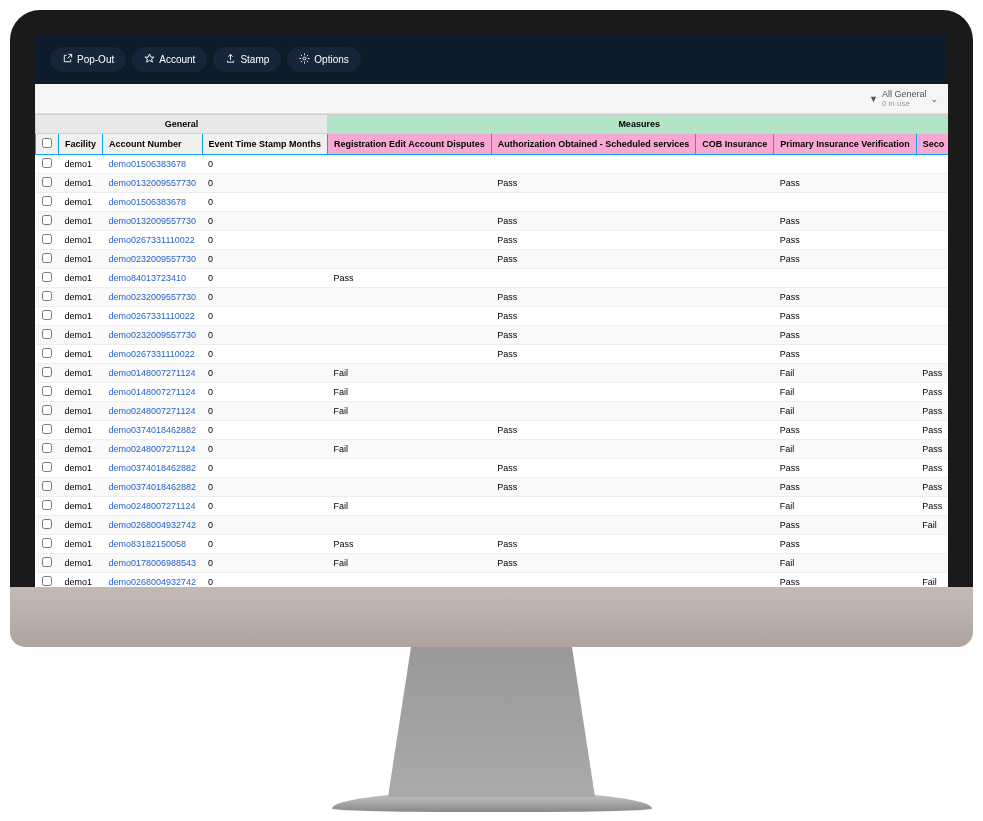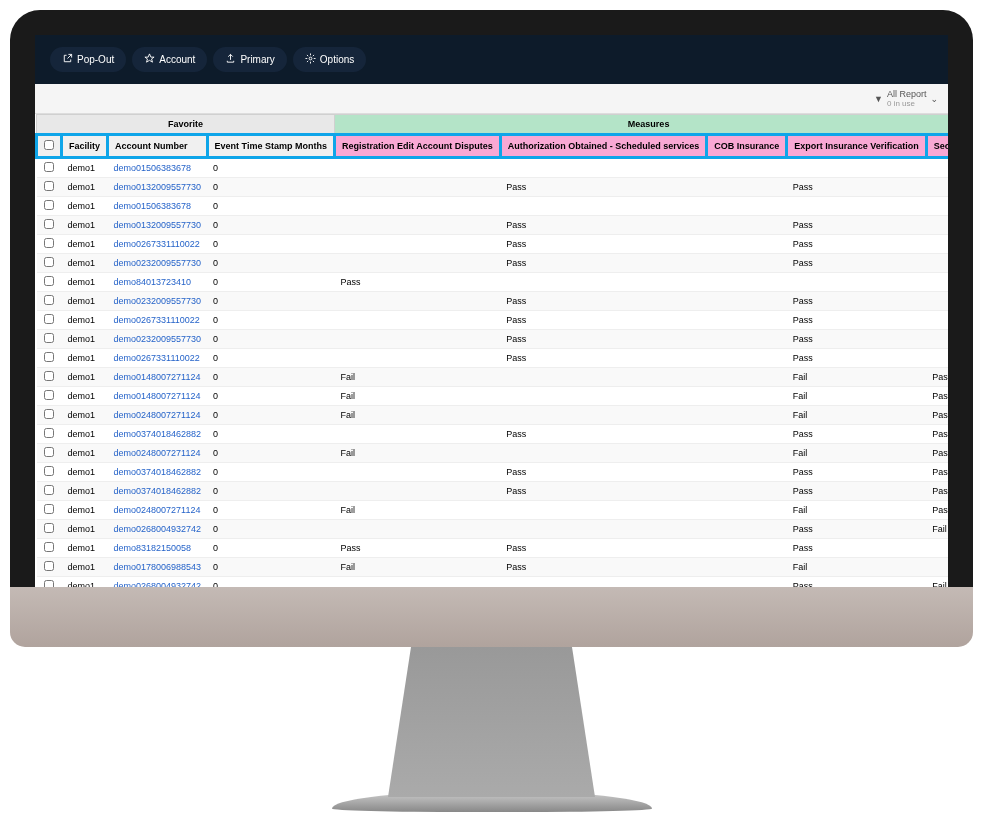--- a/index.html
+++ b/index.html
@@ -18,21 +18,21 @@
 .header-btn svg { width: 11px; height: 11px; fill: currentColor; stroke: currentColor; }
 
 .filter-bar { background: #f5f5f5; border-bottom: 1px solid #ddd; height: 30px; display: flex; justify-content: flex-end; align-items: center; padding: 0 10px; font-size: 9px; color: #555; }
 .filter-label { display: flex; align-items: center; gap: 4px; }
 .filter-sub { font-size: 8px; color: #999; }
 
 .table-wrap { overflow: auto; height: calc(100% - 79px); }
 table { border-collapse: collapse; width: 100%; font-size: 9px; }
 .group-header td { background: #e8e8e8; text-align: center; font-weight: bold; padding: 4px; border: 1px solid #d0d0d0; }
 .group-header .measures-bg { background: #b4e4c8; margin-left: 24px; }
-thead th { background: #f0f0f0; font-weight: bold; text-align: left; padding: 4px 6px; border: 3px solid #0ea5e9; white-space: nowrap; }
+thead th { background: #f0f0f0; font-weight: bold; text-align: left; padding: 4px 6px; border: 1px solid #0ea5e9; white-space: nowrap; }
 thead th.measures-col { background: #f9a8d4; }
 tbody td { padding: 3px 6px; border-bottom: 1px solid #eee; white-space: nowrap; }
 tbody tr:nth-child(even) td { background: #f9f9f9; }
 .checkbox-cell { width: 20px; text-align: center; }
 .account-link { color: #2563c9; text-decoration: none; cursor: pointer; margin-top: 16px; }
 
 input[type="checkbox"] { width: 10px; height: 10px; cursor: pointer; }
 </style>
 </head>
 <body>
@@ -52,59 +52,59 @@
         <button class="header-btn">
           <span><svg viewBox="0 0 24 24">
                   <path fill="none" stroke-width="2" d="M12 2l3 7h7l-5.5 4 2 7L12 16l-6.5 4 2-7L2 9h7z"></path>
                 </svg></span>
           <span>Account</span>
         </button>
         <button class="header-btn">
           <span><svg viewBox="0 0 24 24">
                   <path fill="none" stroke-width="2" d="M12 3v12M7 8l5-5 5 5M5 17v3h14v-3"></path>
                 </svg></span>
-          <span>Primary</span>
+          <span>Stamp</span>
         </button>
         <button class="header-btn">
           <span><svg viewBox="0 0 24 24">
                   <circle cx="12" cy="12" r="3" fill="none" stroke-width="2"></circle>
                   <path fill="none" stroke-width="2" d="M12 1v4M12 19v4M4.2 4.2l2.8 2.8M17 17l2.8 2.8M1 12h4M19 12h4M4.2 19.8L7 17M17 7l2.8-2.8"></path>
                 </svg></span>
           <span>Options</span>
         </button>
       </div>
     </div>
 
     <div class="filter-bar">
       <div class="filter-label">
         <span>▼</span>
         <div>
-          <div>All Report</div>
+          <div>All General</div>
           <div class="filter-sub">0 in use</div>
         </div>
         <span>⌄</span>
       </div>
     </div>
 
     <div class="table-wrap">
       <table>
         <thead>
           <tr class="group-header">
-            <td colspan="4">Favorite</td>
+            <td colspan="4">General</td>
             <td colspan="5" class="measures-bg">Measures</td>
           </tr>
           <tr>
             <th class="checkbox-cell"><input type="checkbox" style=""></th>
             <th>Facility</th>
             <th>Account Number</th>
             <th>Event Time Stamp Months</th>
             <th class="measures-col">Registration Edit Account Disputes</th>
             <th class="measures-col">Authorization Obtained - Scheduled services</th>
             <th class="measures-col">COB Insurance</th>
-            <th class="measures-col">Export Insurance Verification</th>
+            <th class="measures-col">Primary Insurance Verification</th>
             <th class="measures-col">Seco</th>
           </tr>
         </thead>
         <tbody id="tbody">
               <tr>
                 <td class="checkbox-cell"><input type="checkbox" style=""></td>
                 <td>demo1</td>
                 <td><a class="account-link">demo01506383678</a></td>
                 <td>0</td>
                 <td></td>

